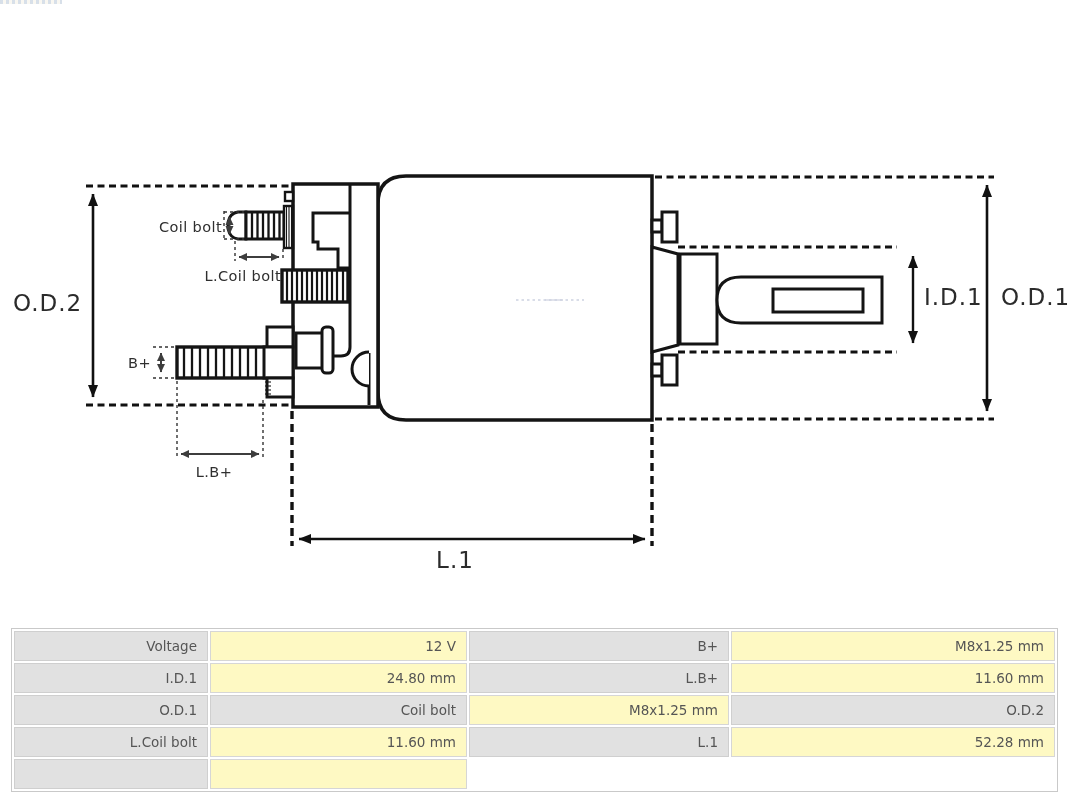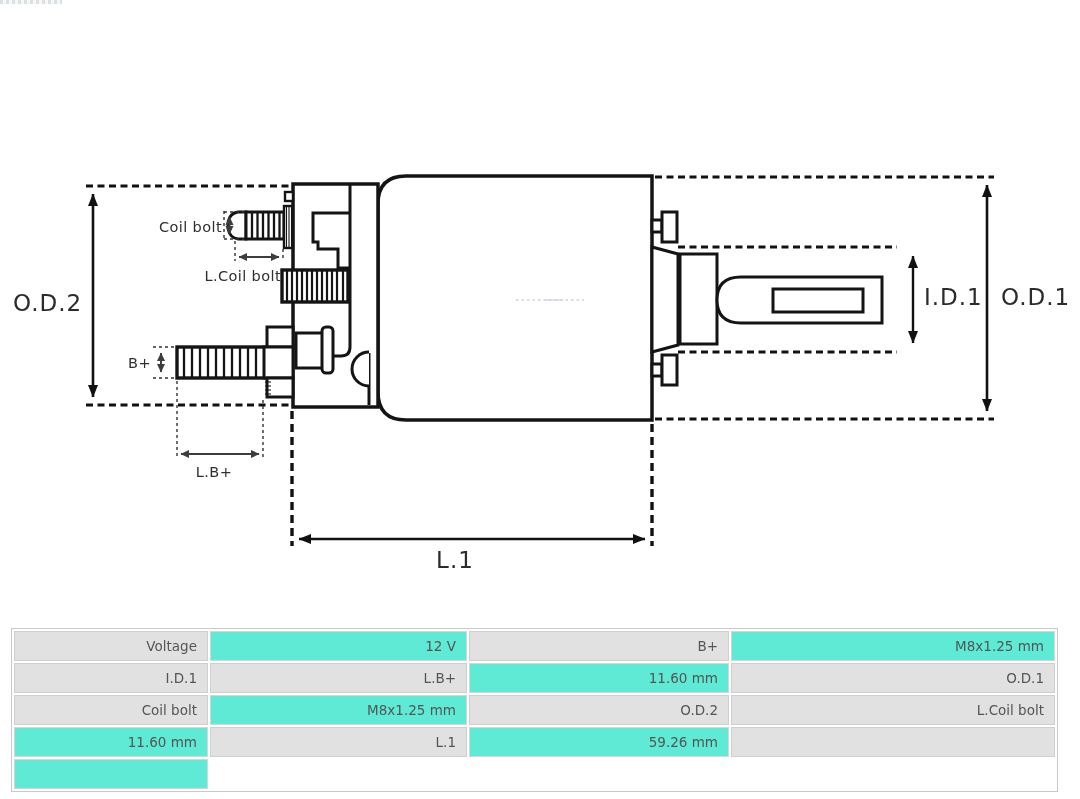--- a/index.html
+++ b/index.html
@@ -26,21 +26,21 @@
     position:absolute;left:11px;top:628px;width:1041px;
     border:1px solid #c9c9c9;background:#fff;padding:2px;
     display:grid;grid-template-columns:194px 257px 260px 1fr;
     gap:2px;grid-auto-rows:30px;
   }
   .spec-table .cell{
     box-sizing:border-box;line-height:28px;font-size:13.5px;color:#555;
     text-align:right;padding:0 10px 16px 4px;white-space:nowrap;overflow:hidden;
   }
   .spec-table .lbl{background:#e1e1e1;border:1px solid #cfcfcf;}
-  .spec-table .val{background:#5eead4;border:1px solid #d6d6d6;}
+  .spec-table .val{background:#fef9c3;border:1px solid #d6d6d6;}
 </style>
 </head>
 <body>
 
 <div class="top-artifact"></div>
 
 <div class="diagram-wrap">
 <svg width="1080" height="592" viewBox="0 0 1080 592">
   <defs>
     <marker id="aE" markerUnits="userSpaceOnUse" markerWidth="16" markerHeight="12" refX="12" refY="5" orient="auto">
@@ -222,28 +222,29 @@
 
 <h1 class="part-number">SS5130</h1>
 
 <div class="spec-table">
   <div class="cell lbl">Voltage</div>
   <div class="cell val">12 V</div>
   <div class="cell lbl">B+</div>
   <div class="cell val">M8x1.25 mm</div>
 
   <div class="cell lbl">I.D.1</div>
+  <div class="cell val">24.80 mm</div>
   <div class="cell lbl">L.B+</div>
   <div class="cell val">11.60 mm</div>
 
   <div class="cell lbl">O.D.1</div>
   <div class="cell lbl">Coil bolt</div>
   <div class="cell val">M8x1.25 mm</div>
 
   <div class="cell lbl">O.D.2</div>
   <div class="cell lbl">L.Coil bolt</div>
   <div class="cell val">11.60 mm</div>
 
   <div class="cell lbl">L.1</div>
-  <div class="cell val">59.26 mm</div>
+  <div class="cell val">52.28 mm</div>
   <div class="cell lbl"></div>
   <div class="cell val"></div>
 </div>
 
 </body></html>

